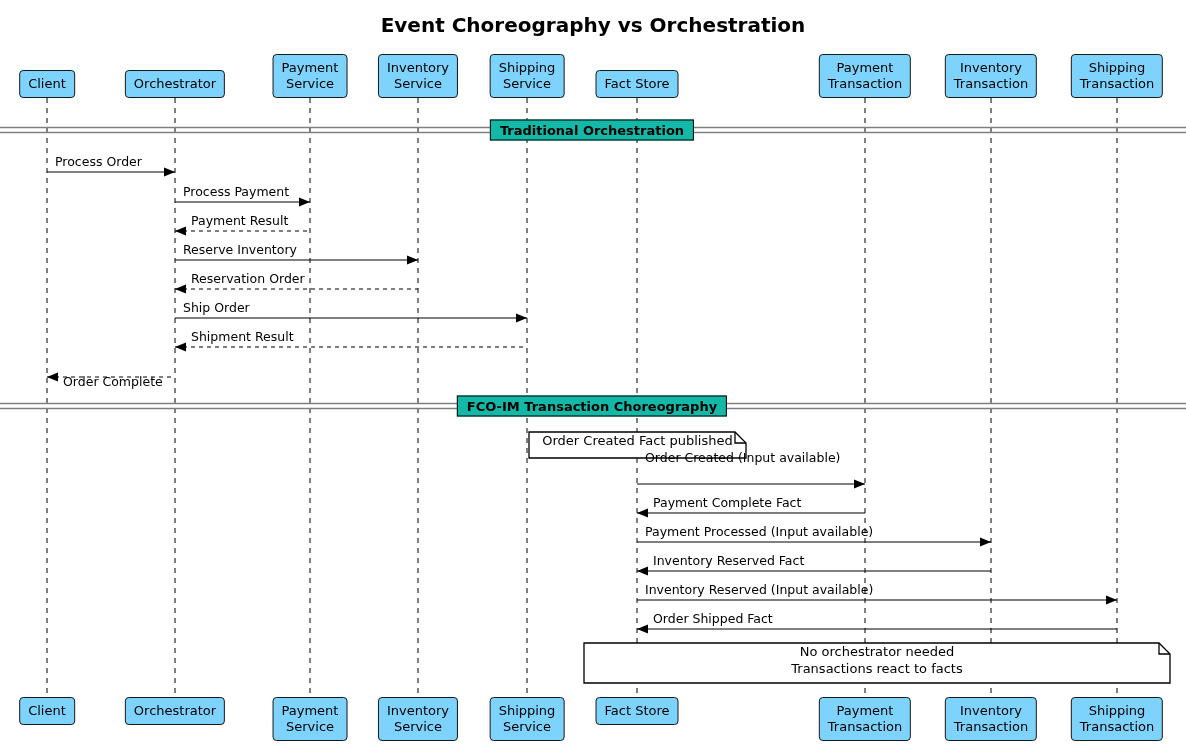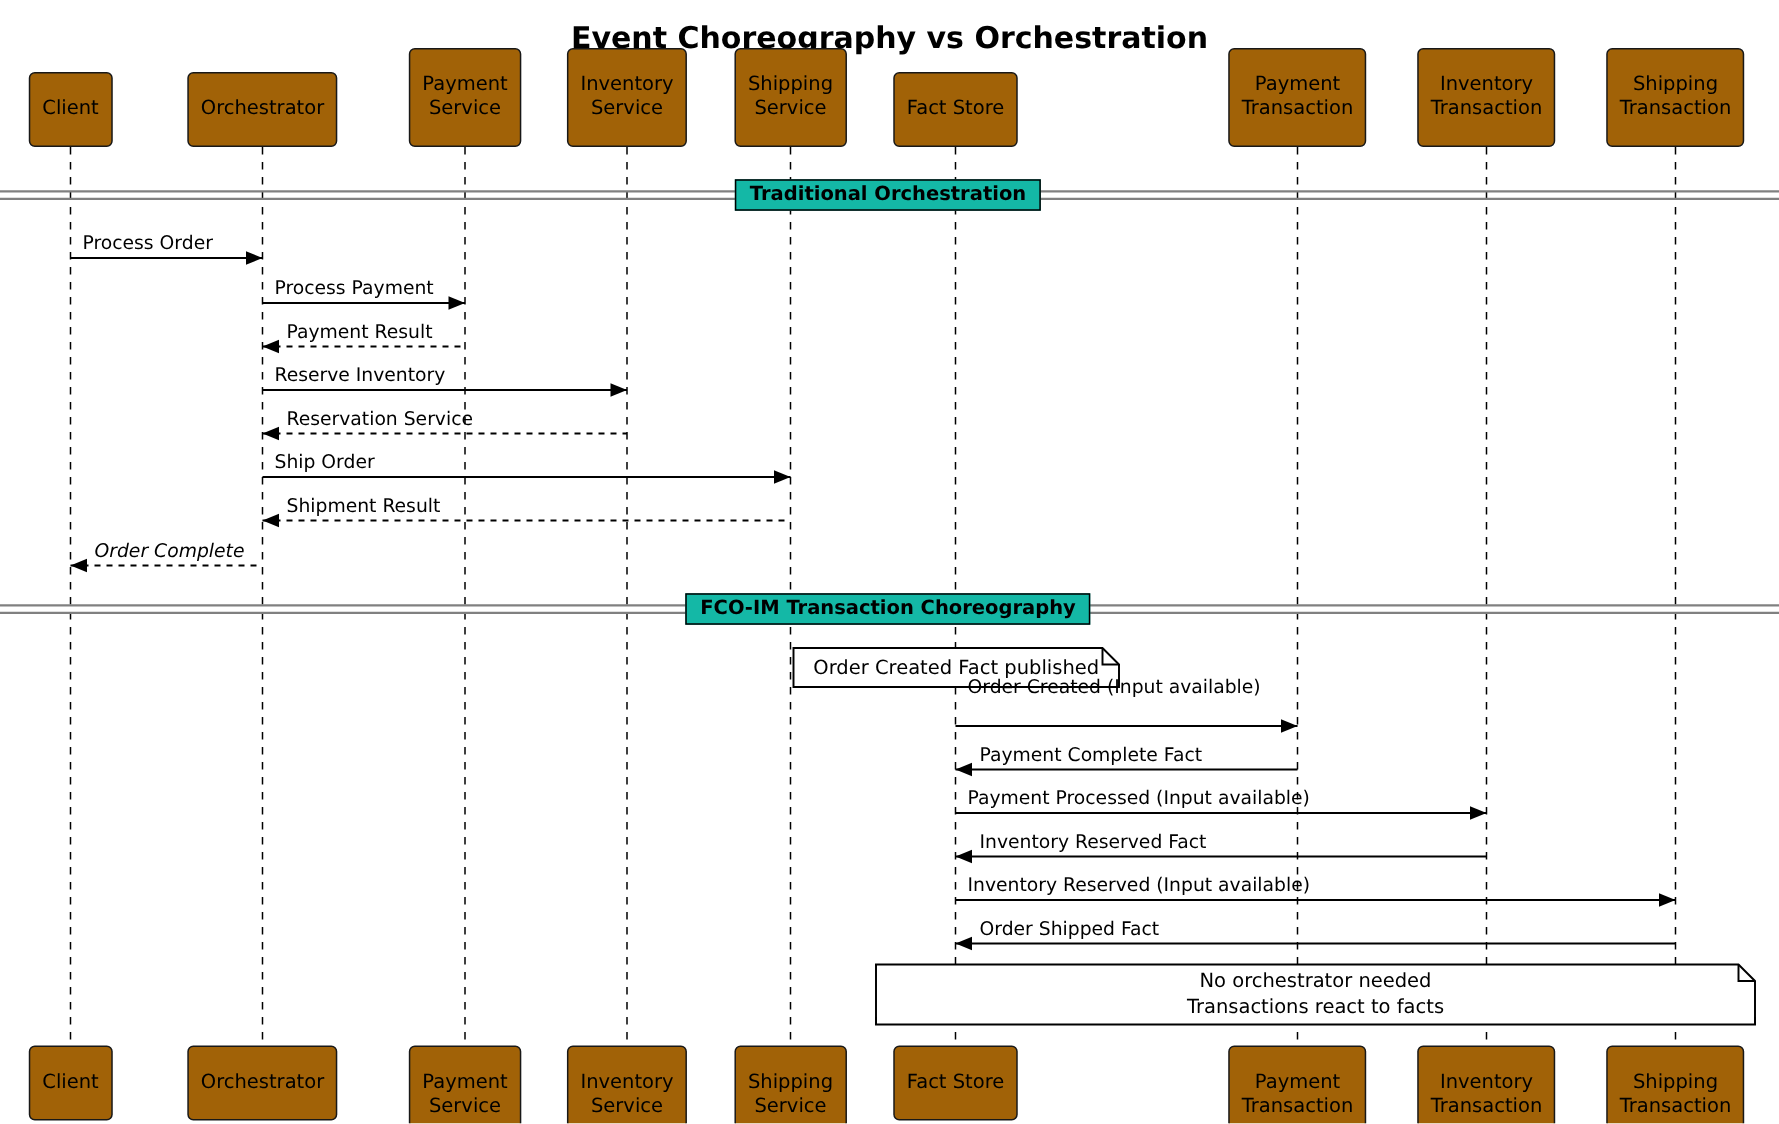--- a/index.html
+++ b/index.html
@@ -8,33 +8,33 @@
     font-family:"DejaVu Sans", "Liberation Sans", sans-serif; color:#000;
     overflow:hidden;
   }
   #title {
     position:absolute; top:13px; left:0; width:1186px; text-align:center;
     font-size:20px; font-weight:bold;
   }
   #gfx { position:absolute; left:0; top:0; }
   .actor-box {
     position:absolute; transform:translateX(-50%);
-    background:#a16207; border:1.3px solid #181818; border-radius:4px;
-    padding:16px 8px; font-size:13px; line-height:16px; text-align:center;
+    background:#7dd3fc; border:1.3px solid #181818; border-radius:4px;
+    padding:5px 8px; font-size:13px; line-height:16px; text-align:center;
     white-space:nowrap; box-sizing:border-box;
   }
   .msg-label { position:absolute; font-size:12.5px; white-space:nowrap; }
   .divider-label {
     position:absolute; transform:translate(-50%,-50%);
     background:#14b8a6; border:1.4px solid #000; padding:2px 9px;
     font-size:13px; font-weight:bold; white-space:nowrap;
   }
   .note-text {
     position:absolute; display:flex; flex-direction:column;
-    justify-content:center; align-items:center;
+    align-items:center;
     font-size:13px; line-height:17px; text-align:center;
   }
 </style>
 </head>
 <body>
 
 <div id="stage">
   <svg id="gfx" width="1186" height="749" viewBox="0 0 1186 749">
       <line x1="47" y1="98" x2="47" y2="697" stroke="#000000" stroke-width="1" stroke-dasharray="5,5"></line>
       <line x1="175" y1="98" x2="175" y2="697" stroke="#000000" stroke-width="1" stroke-dasharray="5,5"></line>
@@ -80,24 +80,24 @@
       <path d="M529,432 L735,432 L746,443 L746,458 L529,458 Z" fill="#ffffff" stroke="#000000" stroke-width="1.3"></path>
       <path d="M735,432 L735,443 L746,443" fill="none" stroke="#000000" stroke-width="1.3"></path>
       <path d="M584,643 L1159,643 L1170,654 L1170,683 L584,683 Z" fill="#ffffff" stroke="#000000" stroke-width="1.3"></path>
       <path d="M1159,643 L1159,654 L1170,654" fill="none" stroke="#000000" stroke-width="1.3"></path>
     </svg>
   <div id="title">Event Choreography vs Orchestration</div>
 <div class="msg-label" style="left: 55px; bottom: 580px;">Process Order</div>
     <div class="msg-label" style="left: 183px; bottom: 550px;">Process Payment</div>
     <div class="msg-label" style="left: 191px; bottom: 521px;">Payment Result</div>
     <div class="msg-label" style="left: 183px; bottom: 492px;">Reserve Inventory</div>
-    <div class="msg-label" style="left: 191px; bottom: 463px;">Reservation Service</div>
+    <div class="msg-label" style="left: 191px; bottom: 463px;">Reservation Order</div>
     <div class="msg-label" style="left: 183px; bottom: 434px;">Ship Order</div>
     <div class="msg-label" style="left: 191px; bottom: 405px;">Shipment Result</div>
-    <div class="msg-label" style="left: 63px; bottom: 375px; font-style: italic;">Order Complete</div>
+    <div class="msg-label" style="left: 63px; bottom: 360px;">Order Complete</div>
     <div class="msg-label" style="left: 645px; bottom: 284px;">Order Created (Input available)</div>
     <div class="msg-label" style="left: 653px; bottom: 239px;">Payment Complete Fact</div>
     <div class="msg-label" style="left: 645px; bottom: 210px;">Payment Processed (Input available)</div>
     <div class="msg-label" style="left: 653px; bottom: 181px;">Inventory Reserved Fact</div>
     <div class="msg-label" style="left: 645px; bottom: 152px;">Inventory Reserved (Input available)</div>
     <div class="msg-label" style="left: 653px; bottom: 123px;">Order Shipped Fact</div>
     <div class="note-text" style="left: 529px; top: 432px; width: 217px; height: 26px;">
       <div>Order Created Fact published</div>
     </div>
     <div class="note-text" style="left: 584px; top: 643px; width: 586px; height: 40px;">

